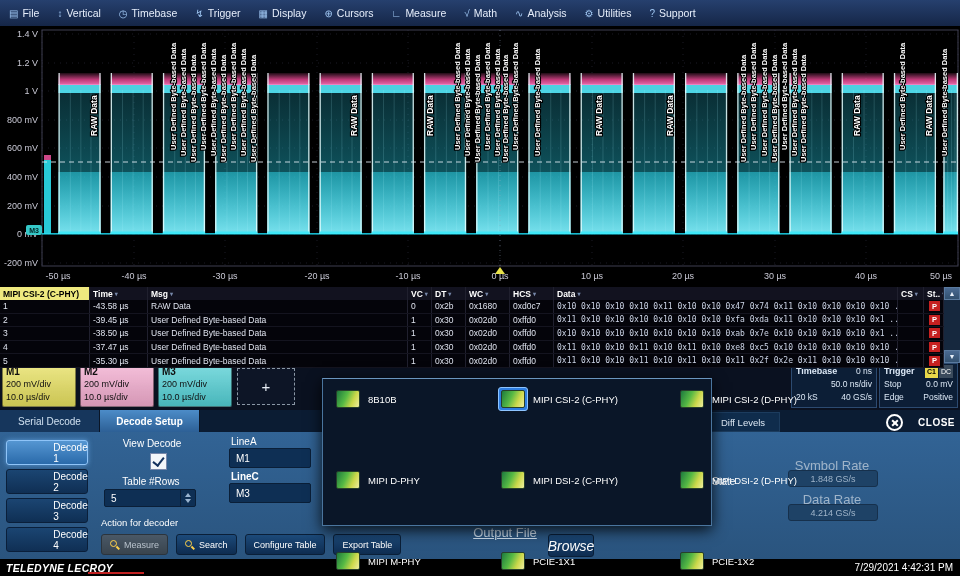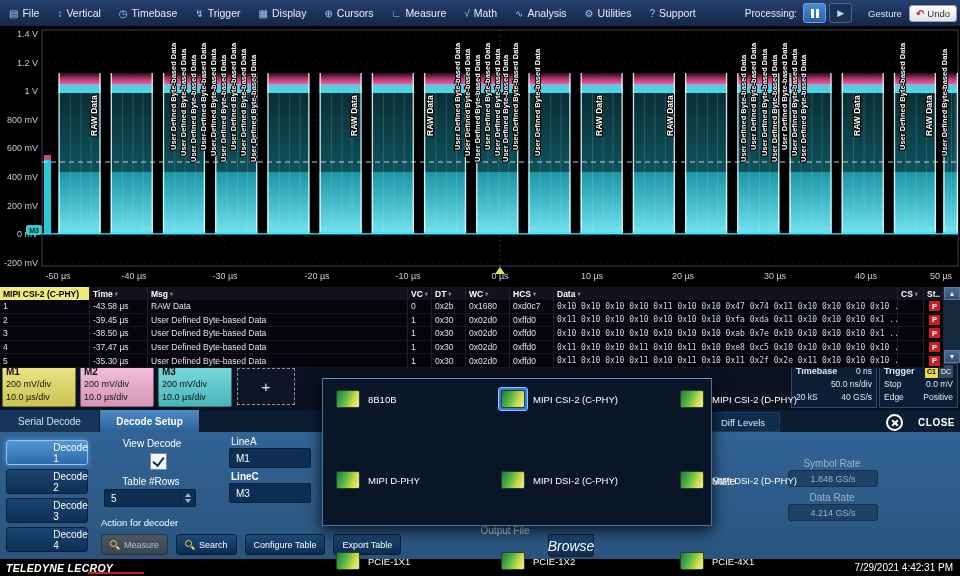--- a/index.html
+++ b/index.html
@@ -76,21 +76,21 @@
 .spin-arrows .dn{border-top:4px solid #9ab4d0;}
 .field{position:absolute;height:20px;background:#0e2f54;border:1px solid #0a1f38;color:#fff;font-size:10px;display:flex;align-items:center;padding-left:6px;box-sizing:border-box;border-radius:2px;}
 .actbtns{position:absolute;left:101px;top:124px;display:flex;gap:8px;}
 .abtn{height:21px;background:linear-gradient(#1c4a7a,#0e2c50);border:1px solid #0a1f38;border-radius:3px;color:#fff;font-size:9px;display:flex;align-items:center;gap:4px;padding:0 8px;box-sizing:border-box;}
 .abtn.dis{background:linear-gradient(#4a5866,#39444e);color:#b8c2cc;border-color:#2c343c;}
 .mag{width:10px;height:10px;position:relative;display:inline-block;}
 .mag::before{content:'';position:absolute;width:5px;height:5px;border:1.5px solid #ffd24a;border-radius:50%;left:0;top:0;}
 .mag::after{content:'';position:absolute;width:4px;height:1.6px;background:#ffd24a;transform:rotate(45deg);right:0;bottom:1px;}
 .out-input{position:absolute;height:15px;background:#08192e;border:1px solid #2c4a70;color:#e8f0fa;font-size:8.5px;padding:0 3px;font-family:"Liberation Sans",sans-serif;}
 .bbtn{position:absolute;width:44px;height:21px;background:linear-gradient(#1c4a7a,#0e2c50);border:1px solid #0a1f38;border-radius:3px;color:#fff;font-size:14px;display:flex;align-items:center;justify-content:center;font-style:italic;}
-.dimlbl{position:absolute;color:#9fb4c9;font-size:10px;width:92px;text-align:center;}
+.dimlbl{position:absolute;color:#9fb4c9;font-size:13px;width:92px;text-align:center;text-decoration:underline;}
 .dimfield{position:absolute;width:88px;height:15px;background:#1e4266;border:1px solid #16304c;border-radius:3px;color:#9fb4c9;font-size:9px;display:flex;align-items:center;justify-content:center;}
 
 
 .popup{position:absolute;left:322px;top:378px;width:388px;height:146px;background:#0a1628;border:1px solid #4a759e;border-top-color:#6a95be;box-shadow:0 4px 14px rgba(0,0,0,.85);z-index:40;}
 .pgrid{display:grid;grid-template-columns:118px 132px 130px;grid-auto-rows:34px;padding:3px 0 0 10px;align-items:center;gap:47px;}
 .pitem{display:flex;align-items:center;gap:5px;color:#fff;font-size:9.5px;cursor:default;}
 .picon-wrap{display:inline-flex;padding:2px;border:1px solid transparent;border-radius:3px;}
 .pitem.sel .picon-wrap{background:#2e7de0;border-color:#8ec4ff;}
 .picon{width:22px;height:16px;border-radius:2px;border:1px solid #27402a;background:linear-gradient(115deg,#1d7a3e,#56b944 40%,#cbd84a 70%,#eeeea0);display:inline-block;}
 
@@ -145,35 +145,20 @@
         </div>
         <div class="menu-item">
           <span class="mi-icon">⚙</span>
           <span class="mi-label">Utilities</span>
         </div>
         <div class="menu-item">
           <span class="mi-icon">?</span>
           <span class="mi-label">Support</span>
         </div>
       </div>
-    <div class="proc">
-      <span class="proc-lbl">Processing:</span>
-      <div class="btn-pause">
-          <i></i>
-          <i></i>
-        </div>
-      <div class="btn-play">
-          <span>▶</span>
-        </div>
-      <span class="gesture">Gesture</span>
-      <div class="btn-undo">
-          <span class="u-icon">↶</span>
-          <span>Undo</span>
-        </div>
-    </div>
   </div>
 
   <div class="plot">
     <svg width="960" height="261">
         <defs>
           <linearGradient id="bodyG" x1="0" y1="0" x2="0" y2="1">
             <stop offset="0" stop-color="#1e8fa4" stop-opacity="0.32"></stop>
             <stop offset="0.55" stop-color="#1fb4c8" stop-opacity="0.45"></stop>
             <stop offset="1" stop-color="#2bd2e6" stop-opacity="0.6"></stop>
           </linearGradient>
@@ -690,20 +675,26 @@
         <div class="pitem">
           <span class="picon-wrap">
             <span class="picon"></span>
           </span>
           <span class="plabel">MIPI DSI-2 (D-PHY)</span>
         </div>
         <div class="pitem">
           <span class="picon-wrap">
             <span class="picon"></span>
           </span>
+          <span class="plabel">MIPI M-PHY</span>
+        </div>
+        <div class="pitem">
+          <span class="picon-wrap">
+            <span class="picon"></span>
+          </span>
           <span class="plabel">PCIE-1X1</span>
         </div>
         <div class="pitem">
           <span class="picon-wrap">
             <span class="picon"></span>
           </span>
           <span class="plabel">PCIE-1X2</span>
         </div>
         <div class="pitem">
           <span class="picon-wrap">

